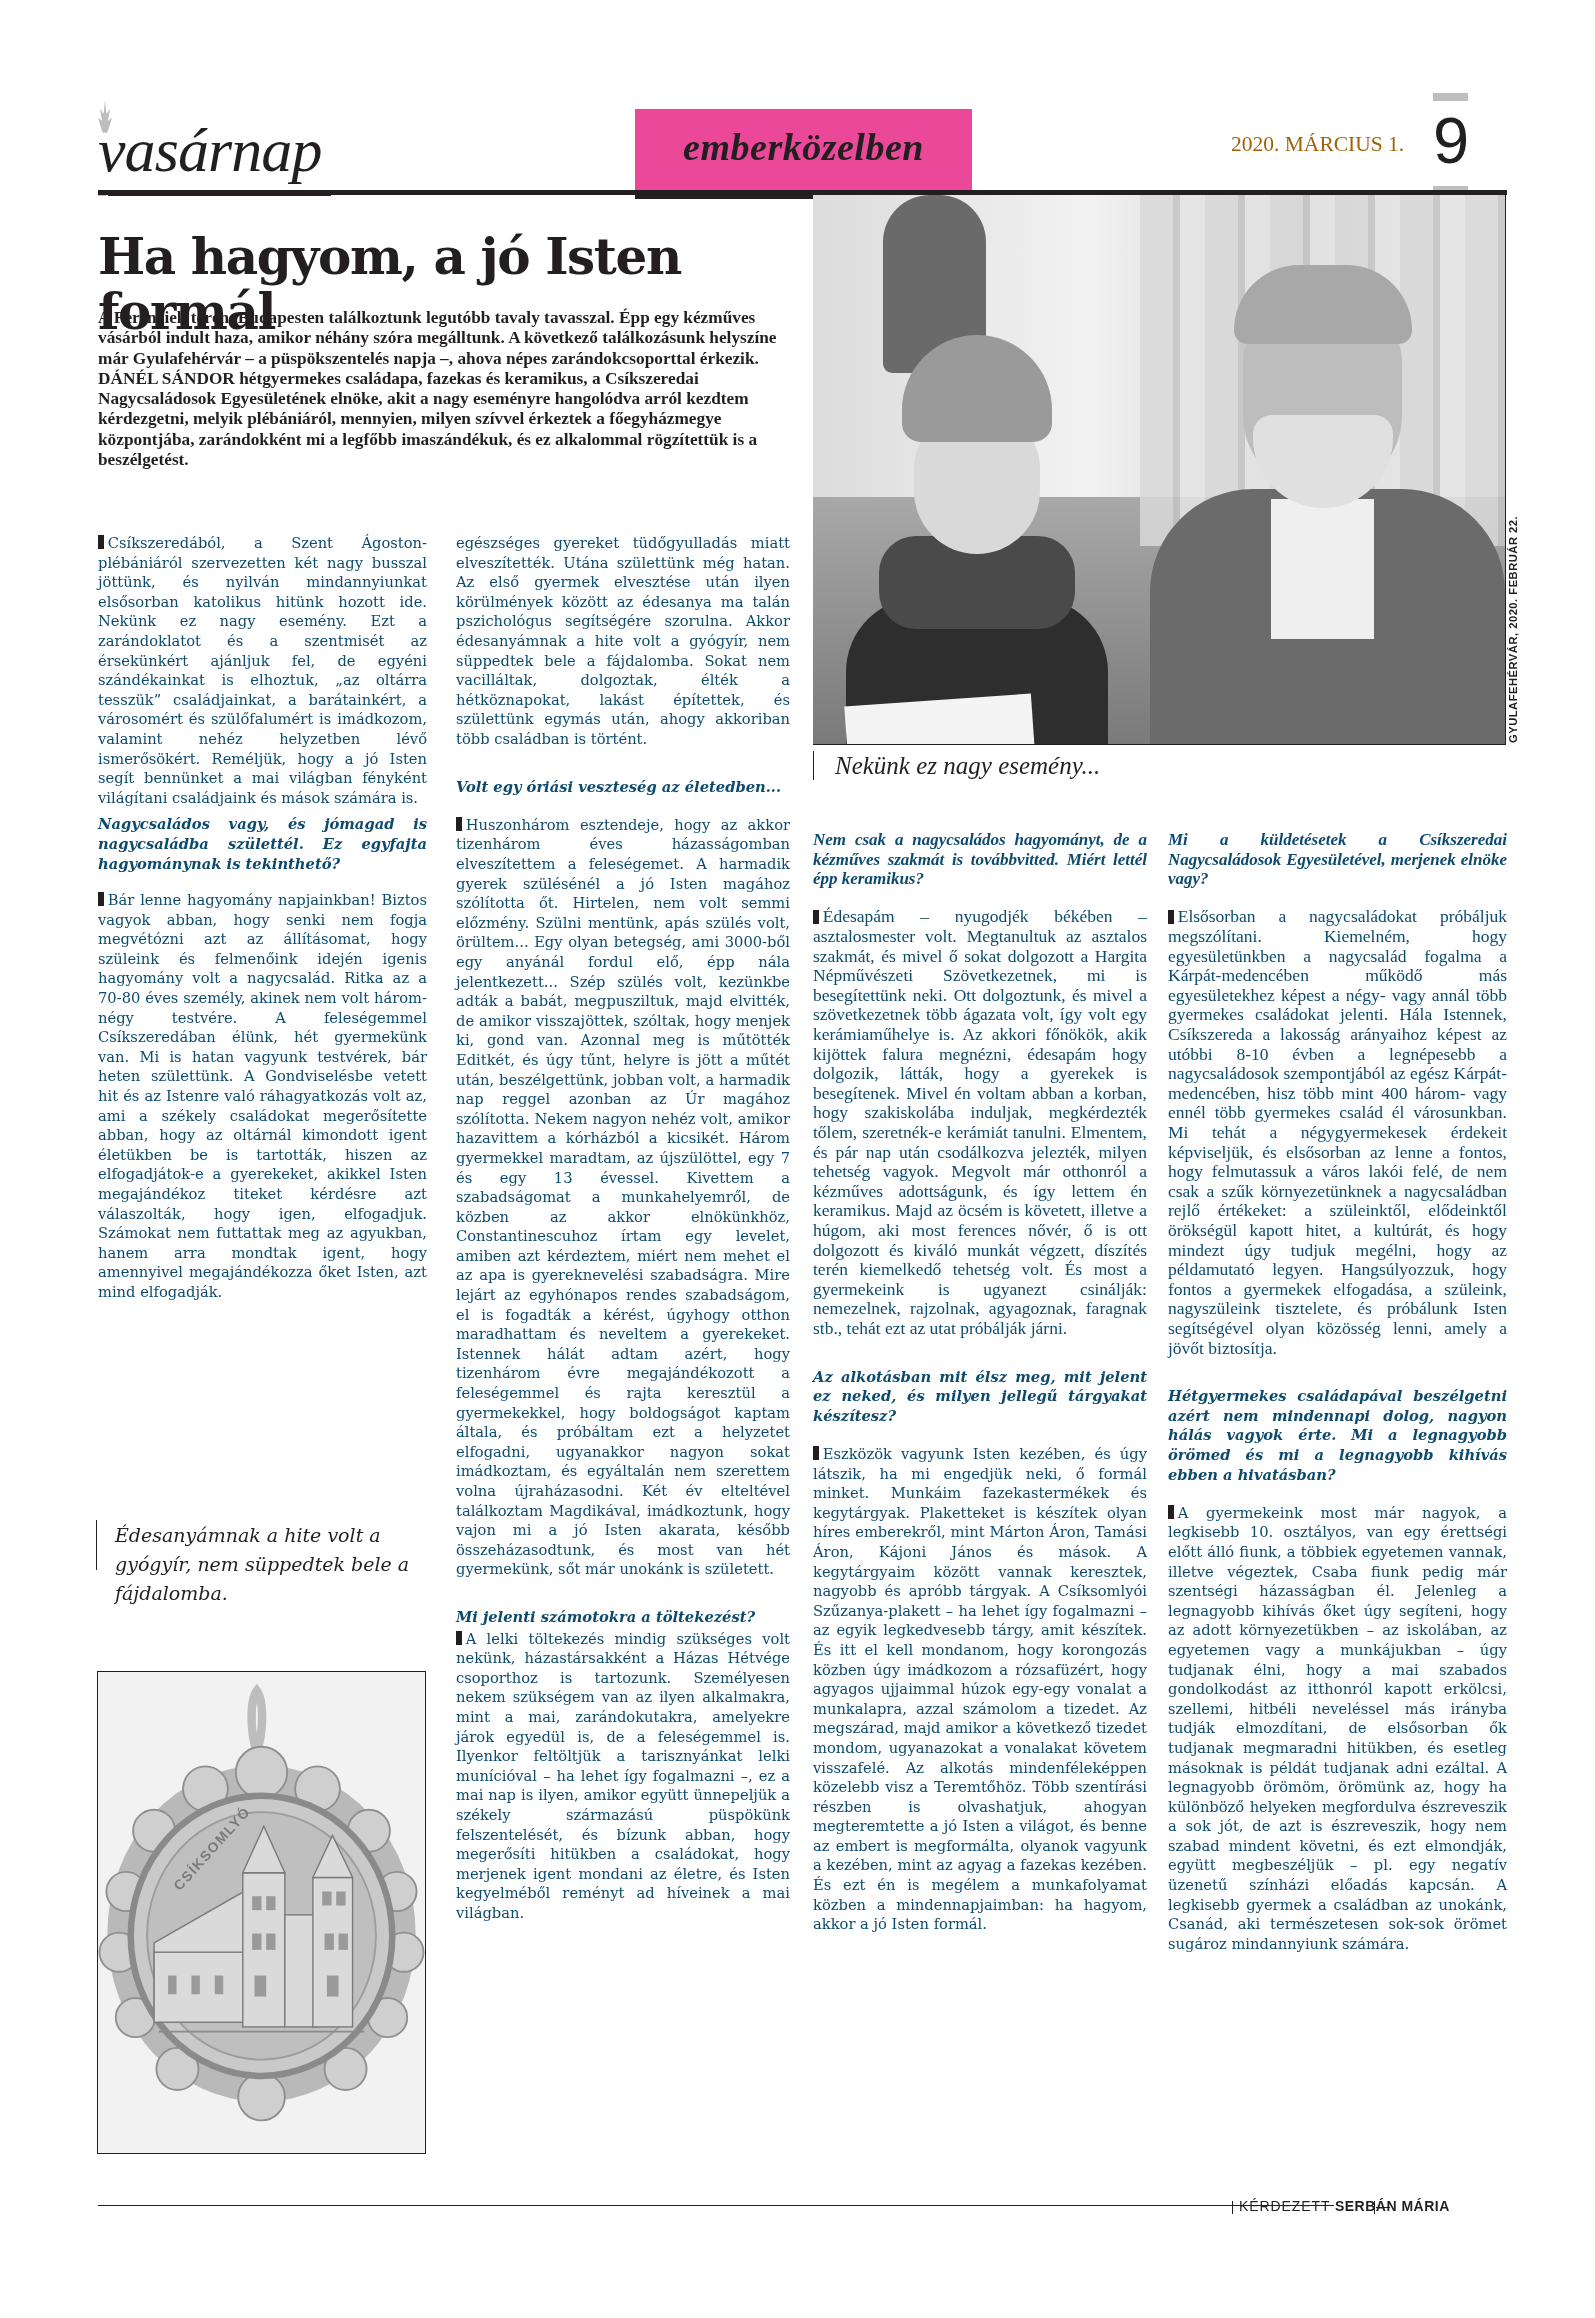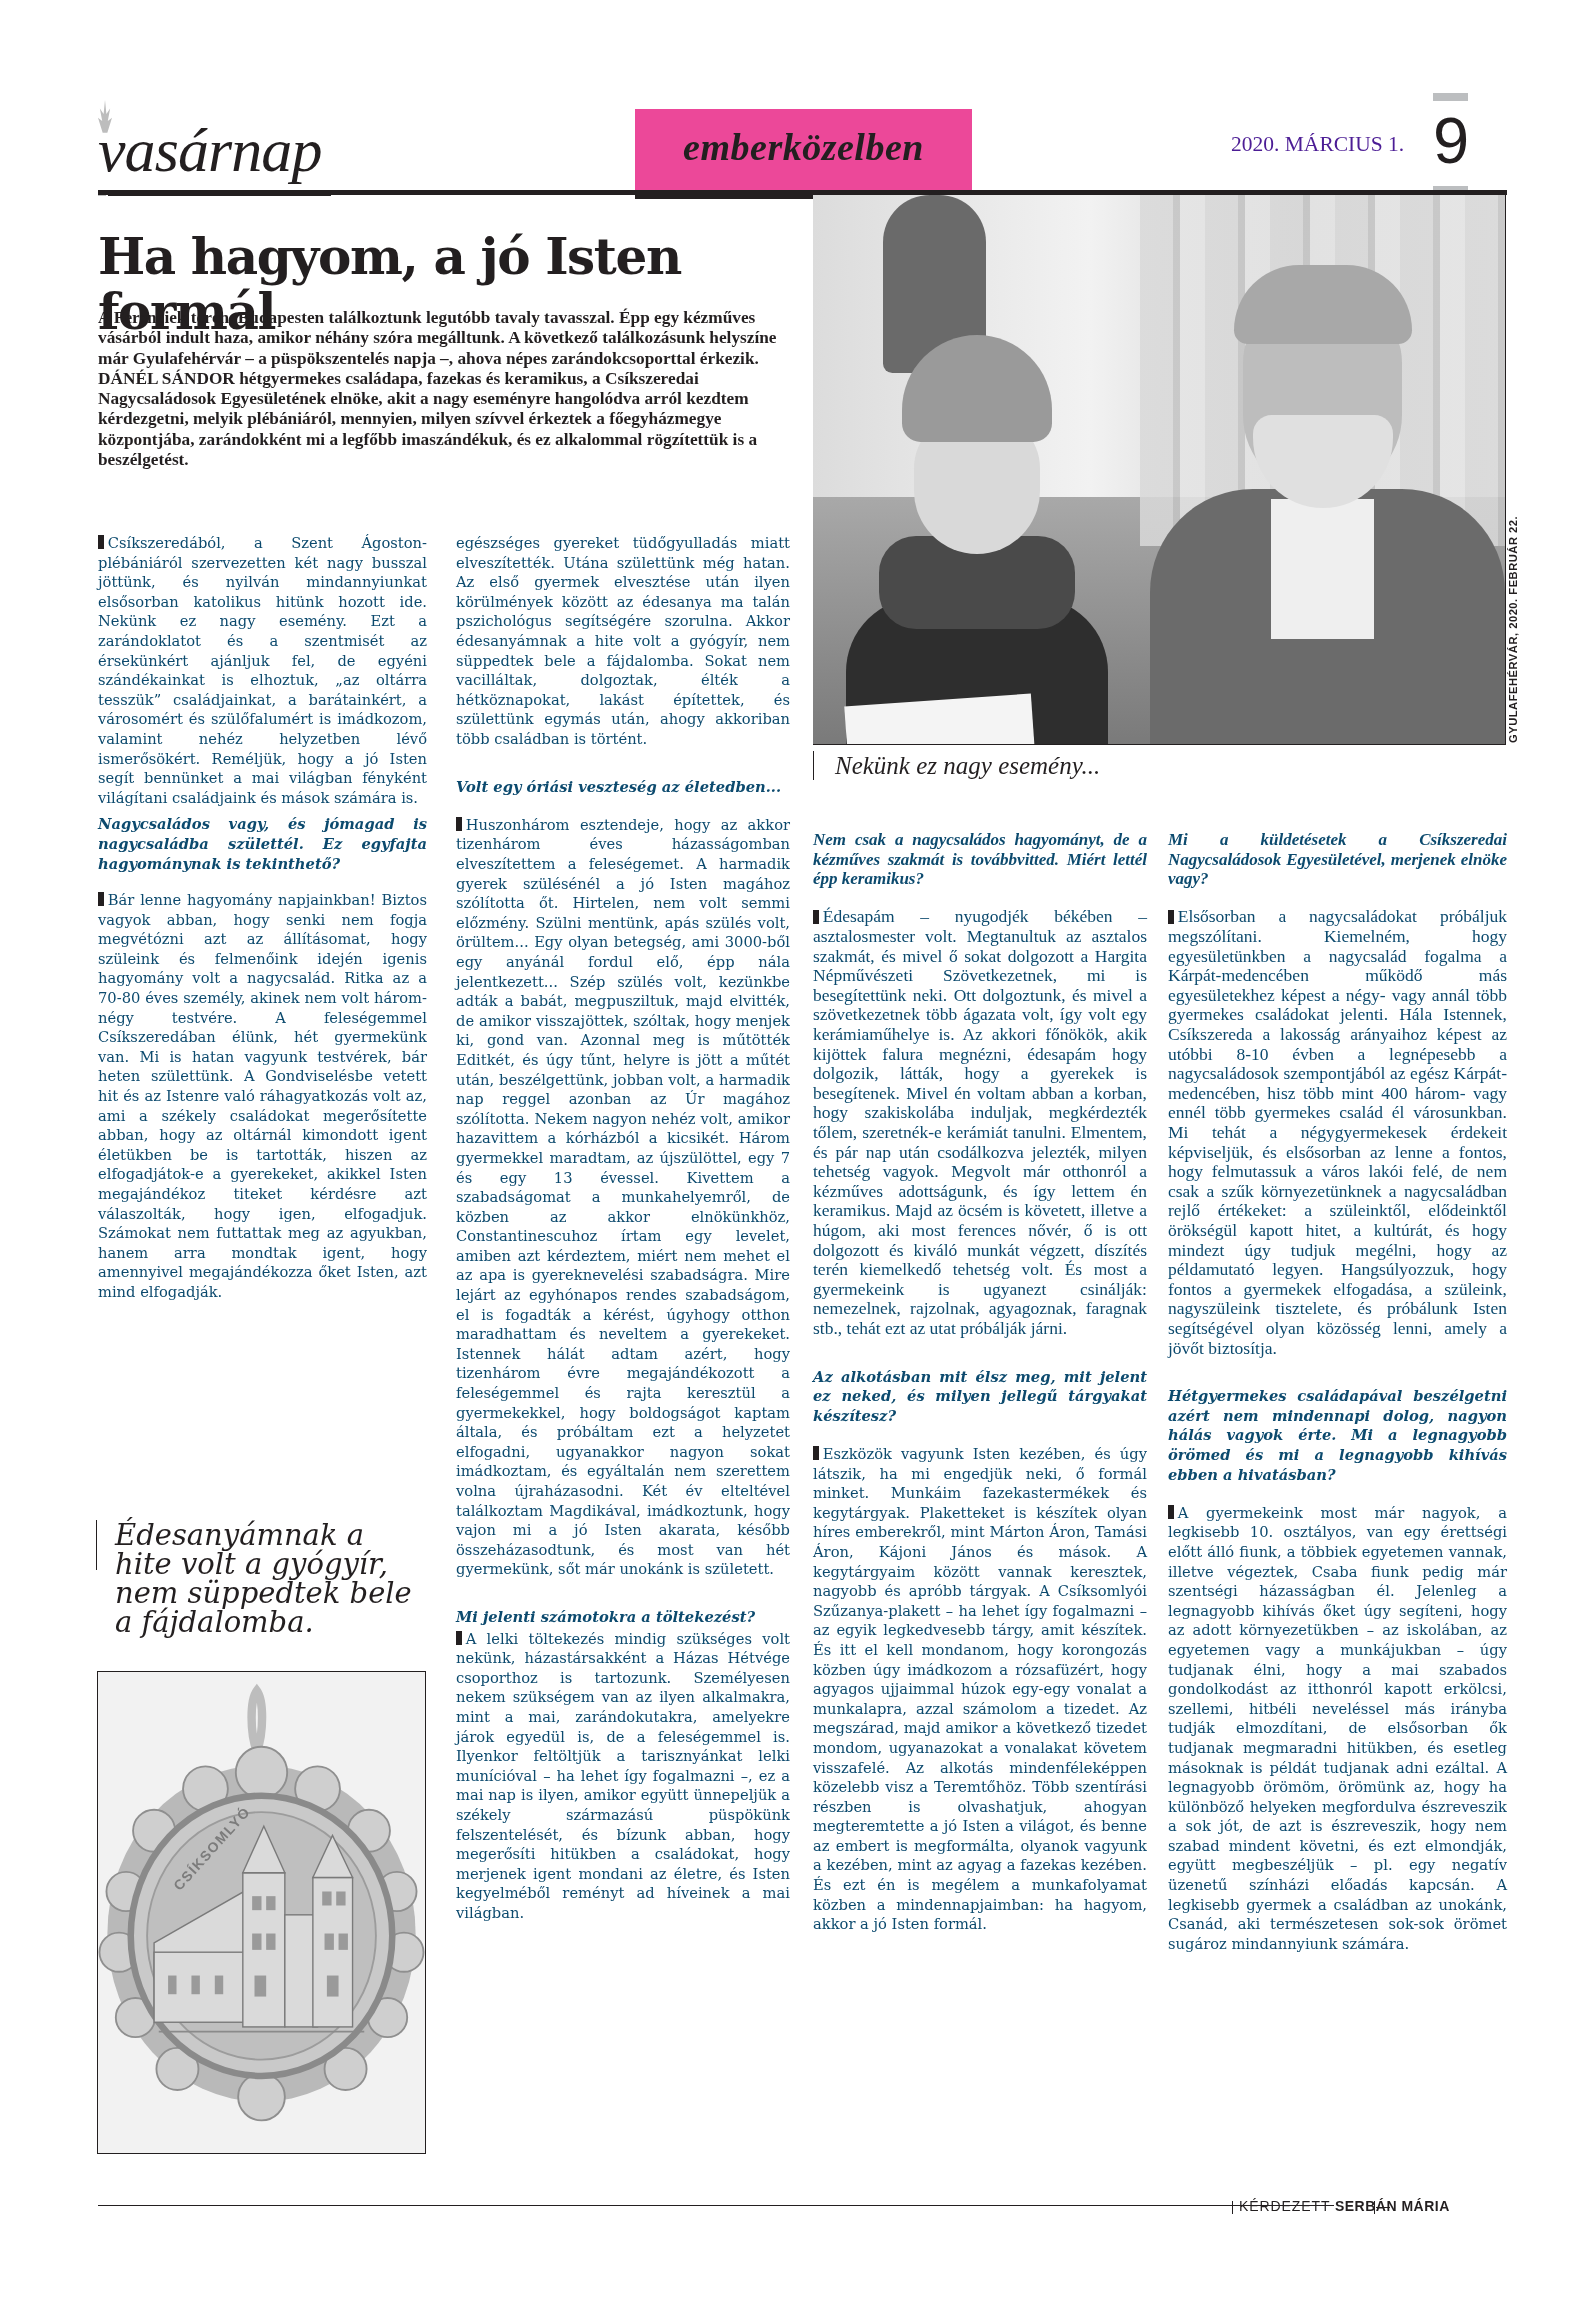--- a/index.html
+++ b/index.html
@@ -16,21 +16,21 @@
   .logo-underline .grey { position: absolute; left: 0; top: 0; width: 7.5px; height: 5.6px; background: #bdbdbd; }
   .logo-underline .black { position: absolute; left: 10.3px; top: 0; width: 223px; height: 5.6px; background: #231f20; }
 
   .section-box { position: absolute; left: 537px; top: 18px; width: 337px; height: 82px; background: #ec4899; }
   .section-box .label { position: absolute; left: 0; right: 0; top: 16.4px; text-align: center;
                         font-family: "Liberation Serif", serif; font-style: italic; font-weight: bold;
                         font-size: 38px; color: #231f20; letter-spacing: 0.5px; }
   .section-box .bar { position: absolute; left: 0; right: 0; bottom: -7.5px; height: 7.5px; background: #231f20; }
 
   .issue-date { position: absolute; left: 1133px; top: 41px; font-family: "Liberation Serif", serif;
-                font-size: 21.5px; color: #4c1d95; }
+                font-size: 21.5px; color: #a16207; }
   .page-number-wrap { position: absolute; left: 1335px; top: 2.3px; width: 35px; height: 100px; }
   .page-number-wrap .tick { position: absolute; left: 0; width: 35px; height: 7.5px; background: #bcbec0; }
   .page-number-wrap .tick.top { top: 0; } .page-number-wrap .tick.bot { bottom: 0; }
   .page-number { position: absolute; left: 0; width: 35px; top: 8.4px; text-align: center;
                  font-family: "Liberation Sans", sans-serif; font-size: 65px; line-height: 1.2; color: #231f20; }
 
   .rule-top { position: absolute; left: 98px; top: 190px; width: 1409px; height: 4.7px; background: #231f20; }
 
   
   .photo { position: absolute; left: 813px; top: 195px; width: 692px; height: 549px;
@@ -74,21 +74,21 @@
   .col p.indent { text-indent: 18.7px; }
   .col .q { font-style: italic; font-weight: bold; margin: 17px 0 17px 0; }
   .col .q.first { margin-top: 0; }
   .col .bar { display: inline-block; width: 6px; height: 14px; background: #231f20; margin-right: 3.7px; vertical-align: -1.4px; }
 
   .col1 { left: 98px; top: 533px; width: 329px; }
   .col2 { left: 456px; top: 533px; width: 334px; }
   .col3 { left: 813px; top: 830px; width: 334px; }
   .col4 { left: 1168px; top: 830px; width: 339px; }
   .pullquote-text { position: absolute; left: 115px; top: 1521px; width: 299px;
-                    font-family: "DejaVu Serif", serif; font-style: italic; font-size: 29px; line-height: 29px; color: #231f20; }
+                    font-family: "DejaVu Serif", serif; font-style: italic; font-size: 19px; line-height: 29px; color: #231f20; }
   .pullquote-bar { position: absolute; left: 96px; top: 1520px; width: 1.4px; height: 50px; background: #231f20; }
 
   
   .medal { position: absolute; left: 97px; top: 1671px; width: 327px; height: 481px; background: #f3f3f3;
            border: 1.4px solid #231f20; overflow: hidden; }
   .medal svg { position: absolute; left: 0; top: 0; }
 
   .rule-bottom { position: absolute; left: 98px; top: 2205px; width: 1236px; height: 1.4px; background: #231f20; }
   .byline-bar { position: absolute; top: 2201px; width: 0.9px; height: 13px; background: #231f20; }
   .byline { position: absolute; left: 1239px; top: 2198px; font-family: "Liberation Sans", sans-serif; font-size: 14px;

